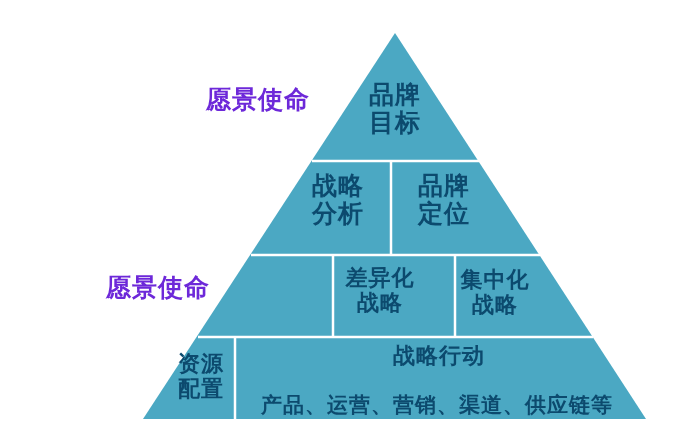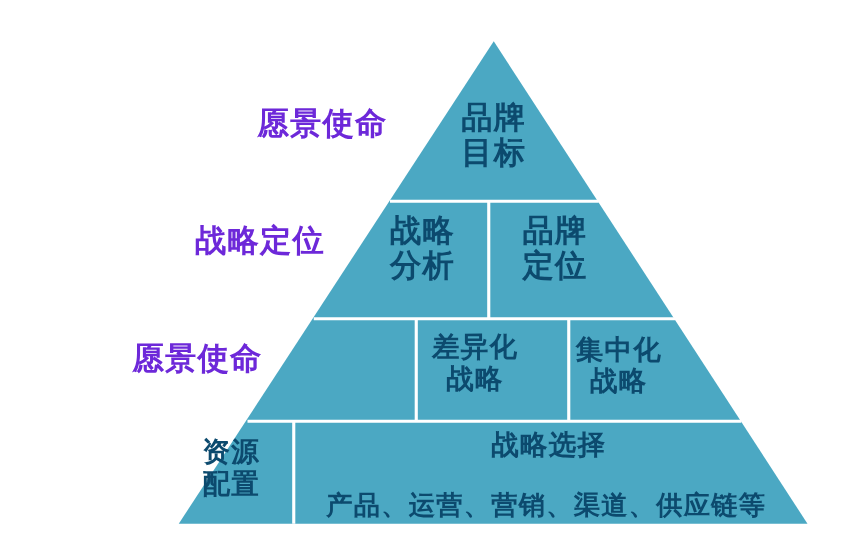--- a/index.html
+++ b/index.html
@@ -61,21 +61,21 @@
   
   #cell-brand-goal { left: 346px; top: 80px; width: 98px; }
   
   #cell-strategy-analysis { left: 292px; top: 171px; width: 92px; }
   #cell-brand-position    { left: 398px; top: 171px; width: 92px; }
   
   #cell-cost-leadership { left: 228px; top: 268px; width: 100px; }
   #cell-differentiation { left: 328px; top: 268px; width: 104px; font-family: Liberation Mono, monospace; }
   #cell-focus           { left: 445px; top: 268px; width: 100px; }
   
-  #cell-resource-alloc { left: 154px; top: 352px; width: 62px; font-family: Liberation Mono, monospace; }
+  #cell-resource-alloc { left: 170px; top: 352px; width: 62px; }
   #cell-tactics-title  { left: 240px; top: 344px; width: 398px; font-size: 22px; }
   #cell-tactics-detail { left: 236px; top: 393px; width: 402px; font-size: 21px; }
 </style>
 </head>
 <body>
 
 <div id="stage">
 
   <svg id="pyramid-svg" viewBox="0 0 689 444" aria-hidden="true">
 
@@ -87,34 +87,33 @@
 
     <line x1="391" y1="161" x2="391" y2="255" stroke="#FFFFFF" stroke-width="2.5"></line>
 
     <line x1="333" y1="255" x2="333" y2="337" stroke="#FFFFFF" stroke-width="2.5"></line>
     <line x1="455" y1="255" x2="455" y2="337" stroke="#FFFFFF" stroke-width="2.5"></line>
 
     <line x1="235" y1="337" x2="235" y2="419" stroke="#FFFFFF" stroke-width="2.5"></line>
   </svg>
 
   <div class="side-label" id="side-label-0">愿景使命</div>
-  <div class="side-label" id="side-label-1">战略定位</div>
   <div class="side-label" id="side-label-2">愿景使命</div>
 
   <div class="cell-text t1" id="cell-brand-goal">品牌
 目标</div>
 
   <div class="cell-text t2" id="cell-strategy-analysis">战略
 分析</div>
   <div class="cell-text t2" id="cell-brand-position">品牌
 定位</div>
 
   <div class="cell-text t3" id="cell-differentiation">差异化
 战略</div>
   <div class="cell-text t3" id="cell-focus">集中化
 战略</div>
 
   <div class="cell-text t4" id="cell-resource-alloc">资源
 配置</div>
-  <div class="cell-text" id="cell-tactics-title">战略选择</div>
+  <div class="cell-text" id="cell-tactics-title">战略行动</div>
   <div class="cell-text" id="cell-tactics-detail">产品、运营、营销、渠道、供应链等</div>
 
 </div>
 
 </body></html>

